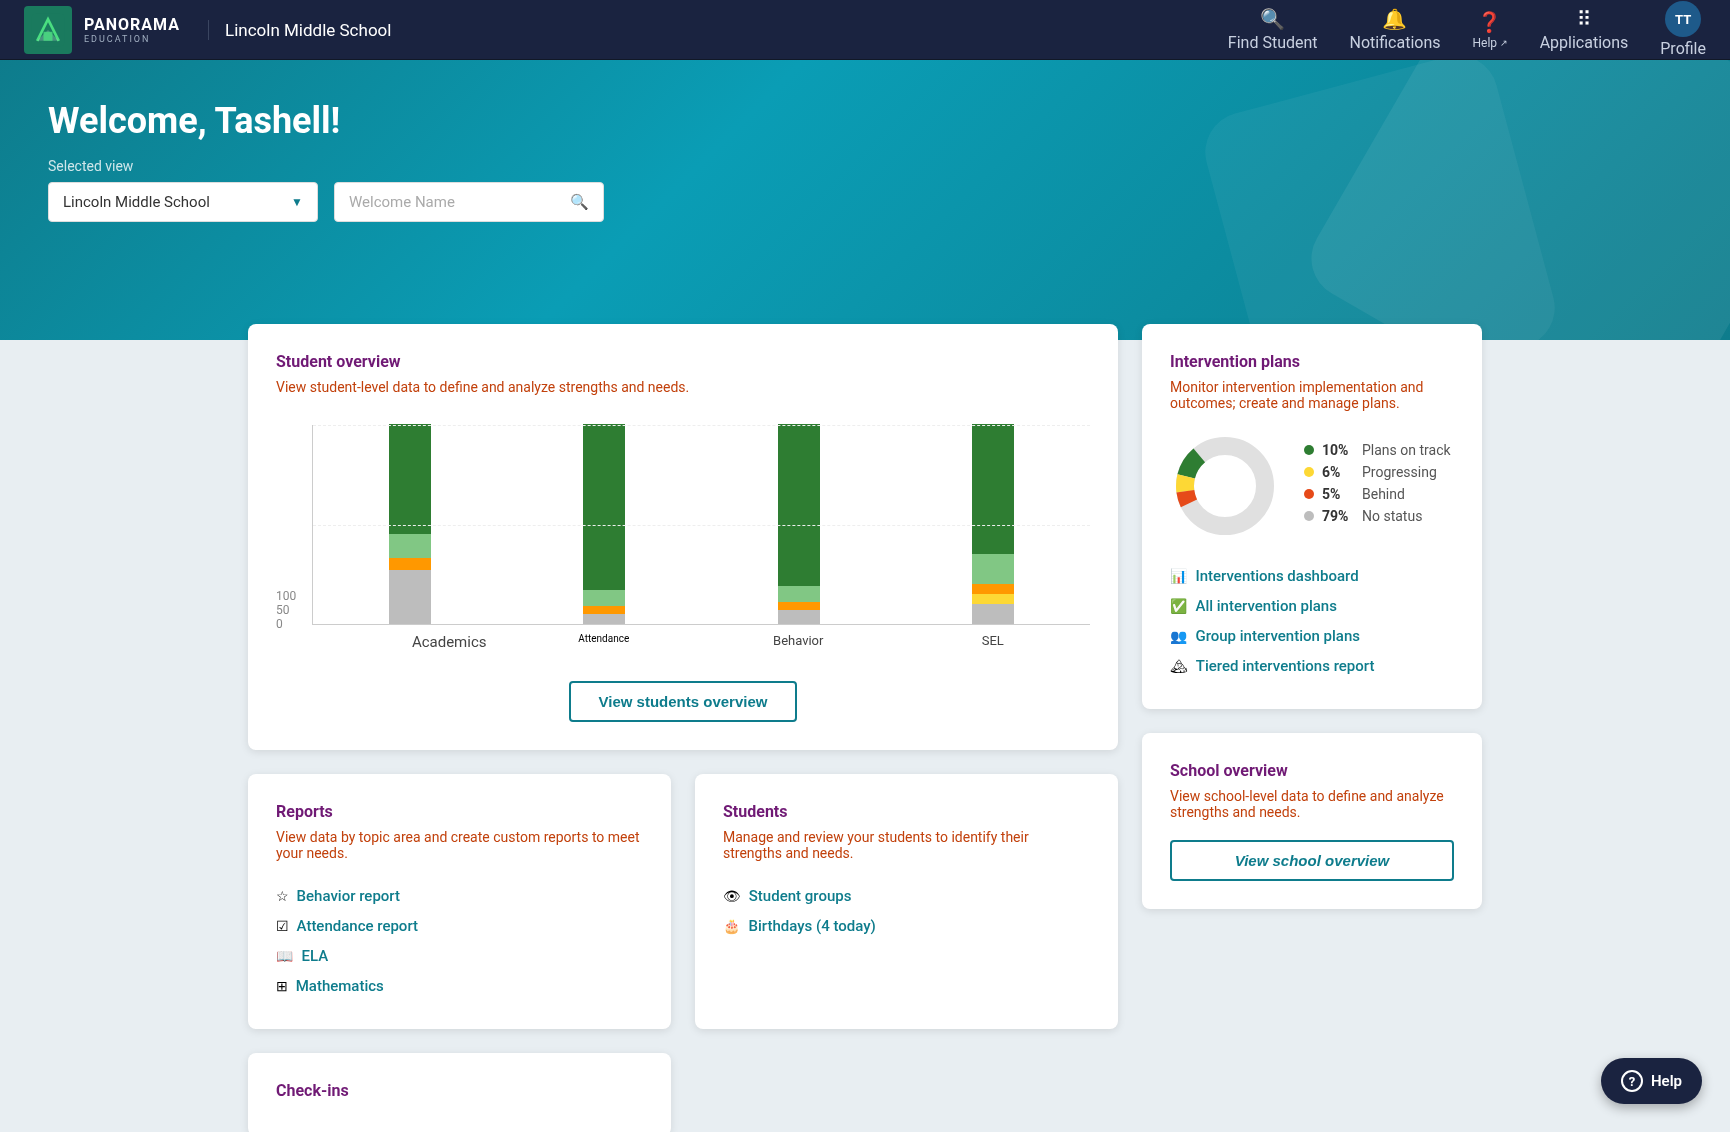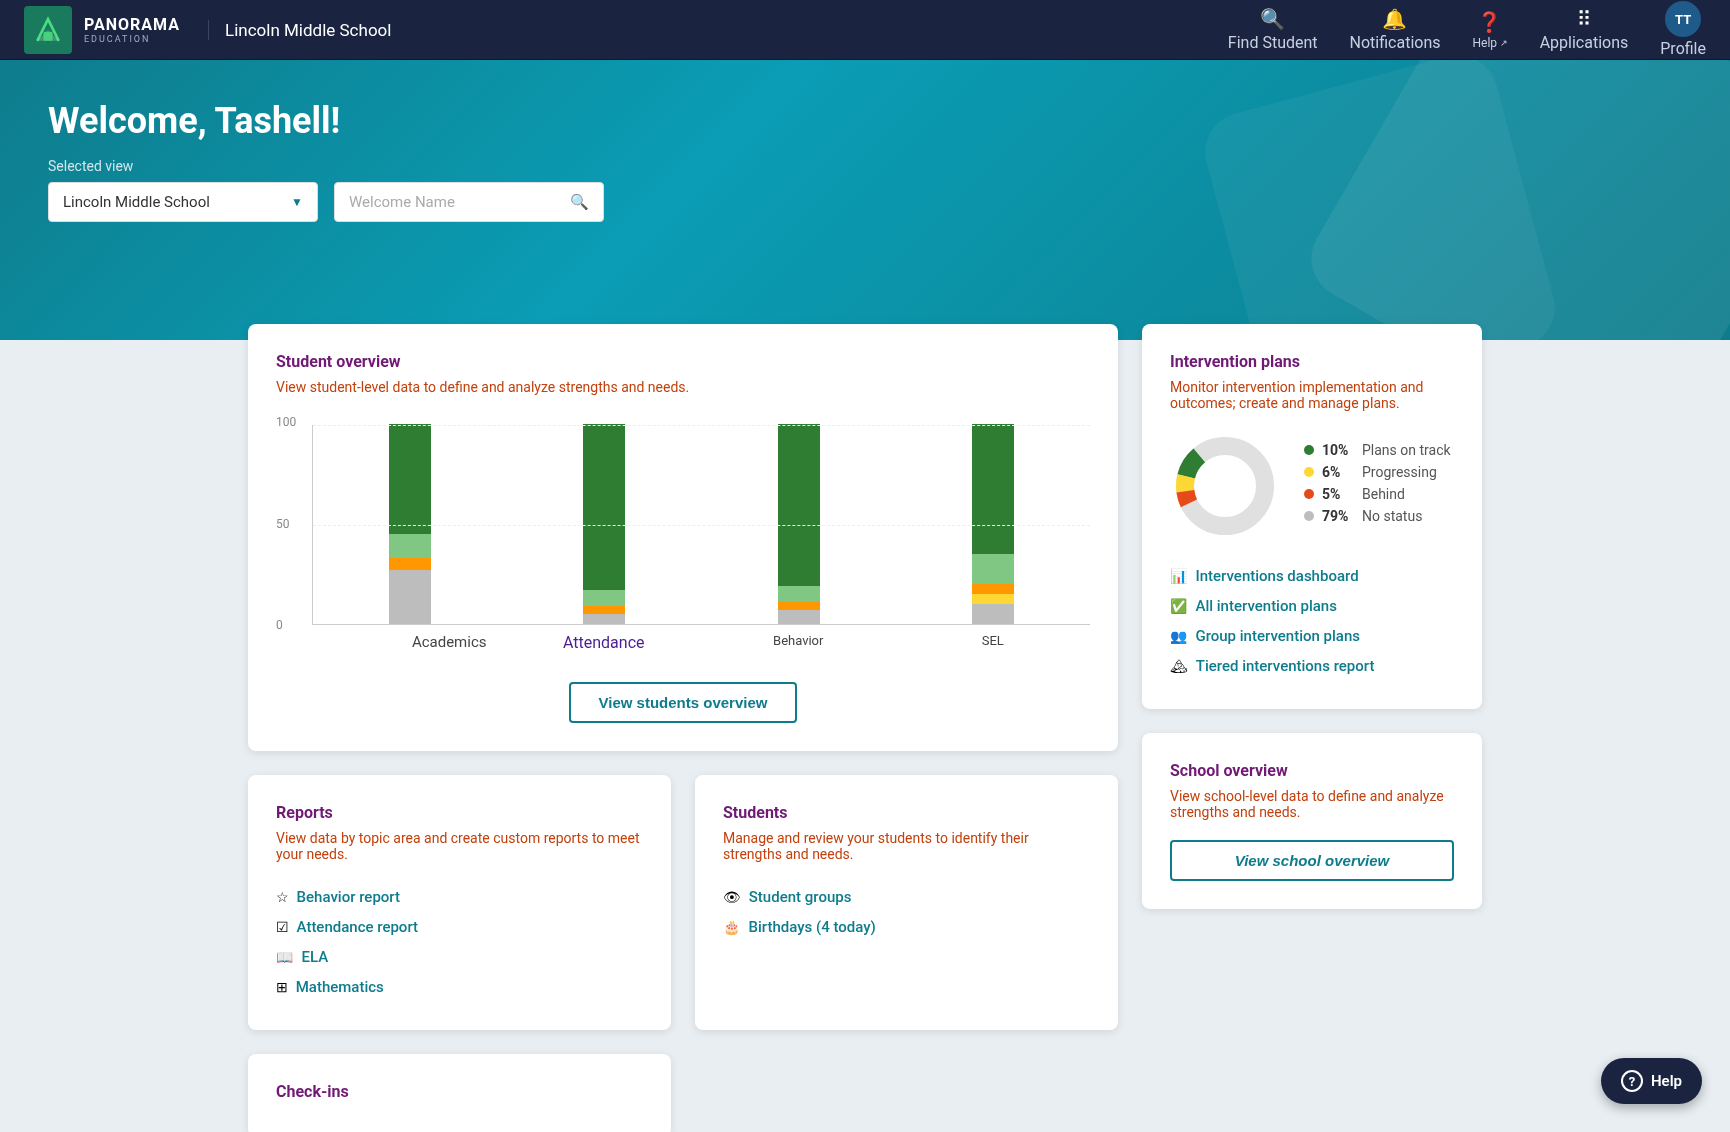--- a/index.html
+++ b/index.html
@@ -141,21 +141,21 @@
     .card-title { font-size: 16px; font-weight: 700; color: #701a75; margin-bottom: 8px; }
     .card-desc { font-size: 14px; color: #c2410c; margin-bottom: 20px; }
 
     
     .student-overview-card { grid-column: 1; }
     .chart-area { position: relative; padding: 10px 0; }
     .chart-y-labels {
       position: absolute;
       left: 0; top: 0; bottom: 30px;
       display: flex; flex-direction: column;
-      justify-content: space-between;
+      justify-content: flex-end;
       font-size: 12px; color: #888;
       padding-bottom: 0;
     }
     .view-btn {
       display: block;
       margin: 20px auto 0;
       padding: 10px 28px;
       border: 2px solid #0e7c8c;
       background: white;
       color: #0e7c8c;
@@ -360,21 +360,21 @@
                   <div style="background:#bdbdbd;height:20px;width:100%;"></div>
                   <div style="background:#fdd835;height:10px;width:100%;"></div>
                   <div style="background:#ff9800;height:10px;width:100%;"></div>
                   <div style="background:#81c784;height:30px;width:100%;"></div>
                   <div style="background:#2e7d32;height:130px;width:100%;"></div>
                 </div>
               </div>
             </div>
             <div style="display:flex;gap:40px;padding:8px 20px 0 20px;">
               <div style="flex:1;text-align:right;font-size:15px;color:#444;">Academics</div>
-              <div style="flex:1;text-align:center;font-size:16px;color:#4c1d95;">Attendance</div>
+              <div style="flex:1;text-align:center;font-size:10px;color:#000000;">Attendance</div>
               <div style="flex:1;text-align:center;font-size:13px;color:#444;">Behavior</div>
               <div style="flex:1;text-align:center;font-size:13px;color:#444;">SEL</div>
             </div>
           </div>
         </div>
       </div>
 
       <button class="view-btn">View students overview</button>
     </div>
 

